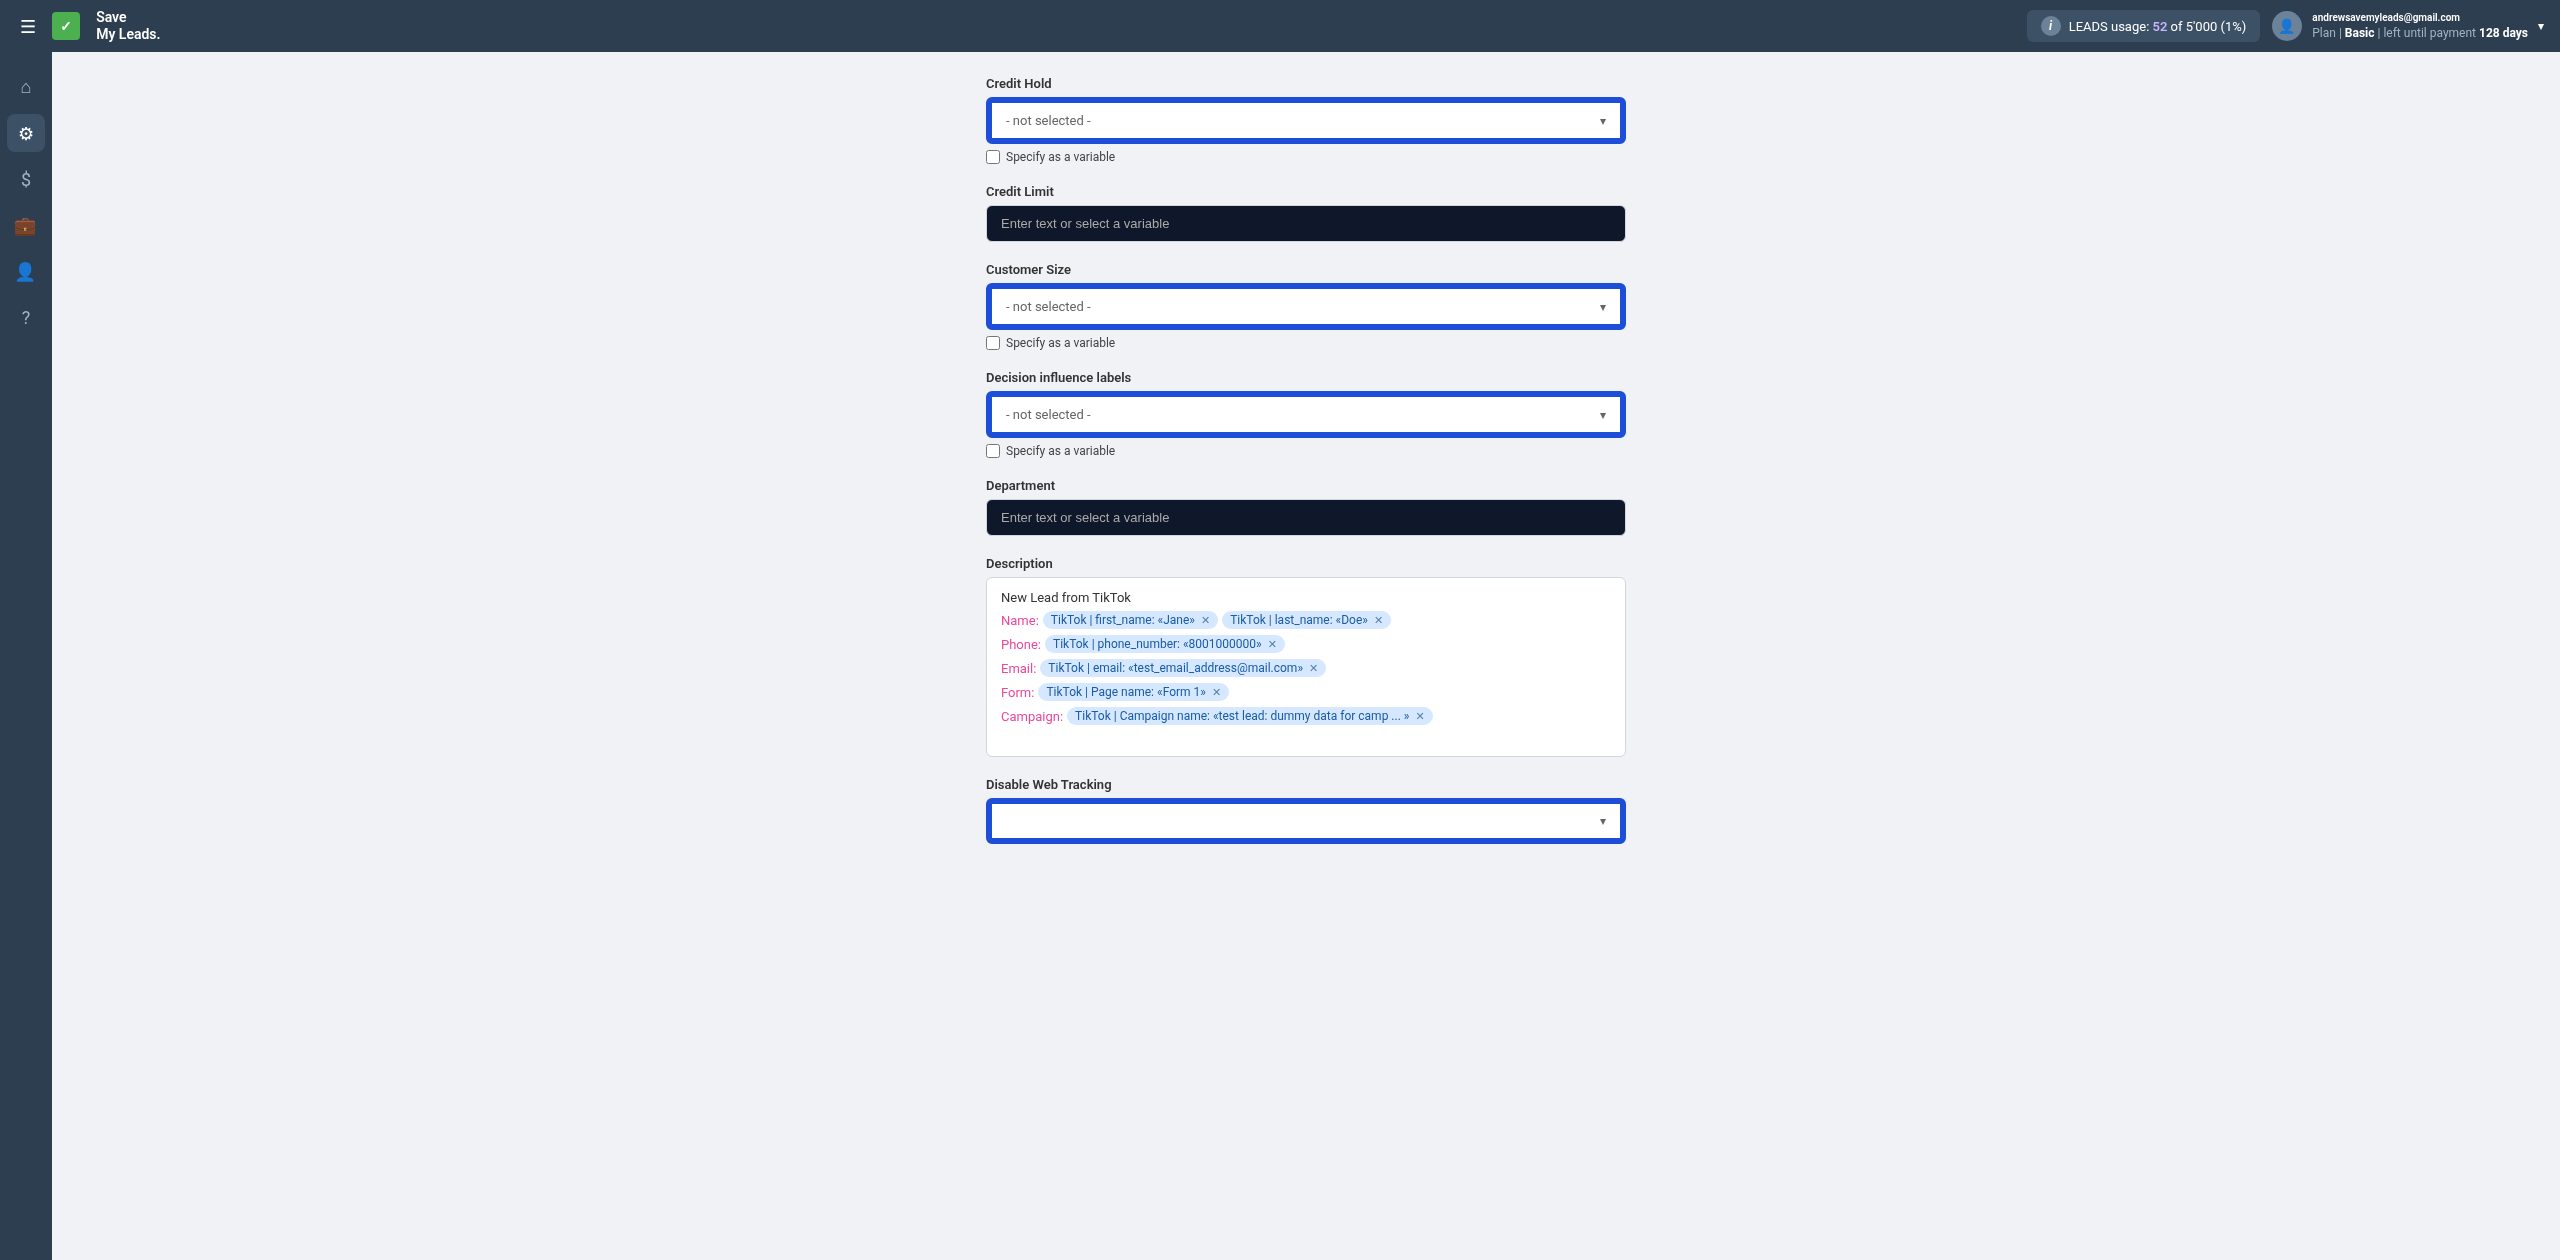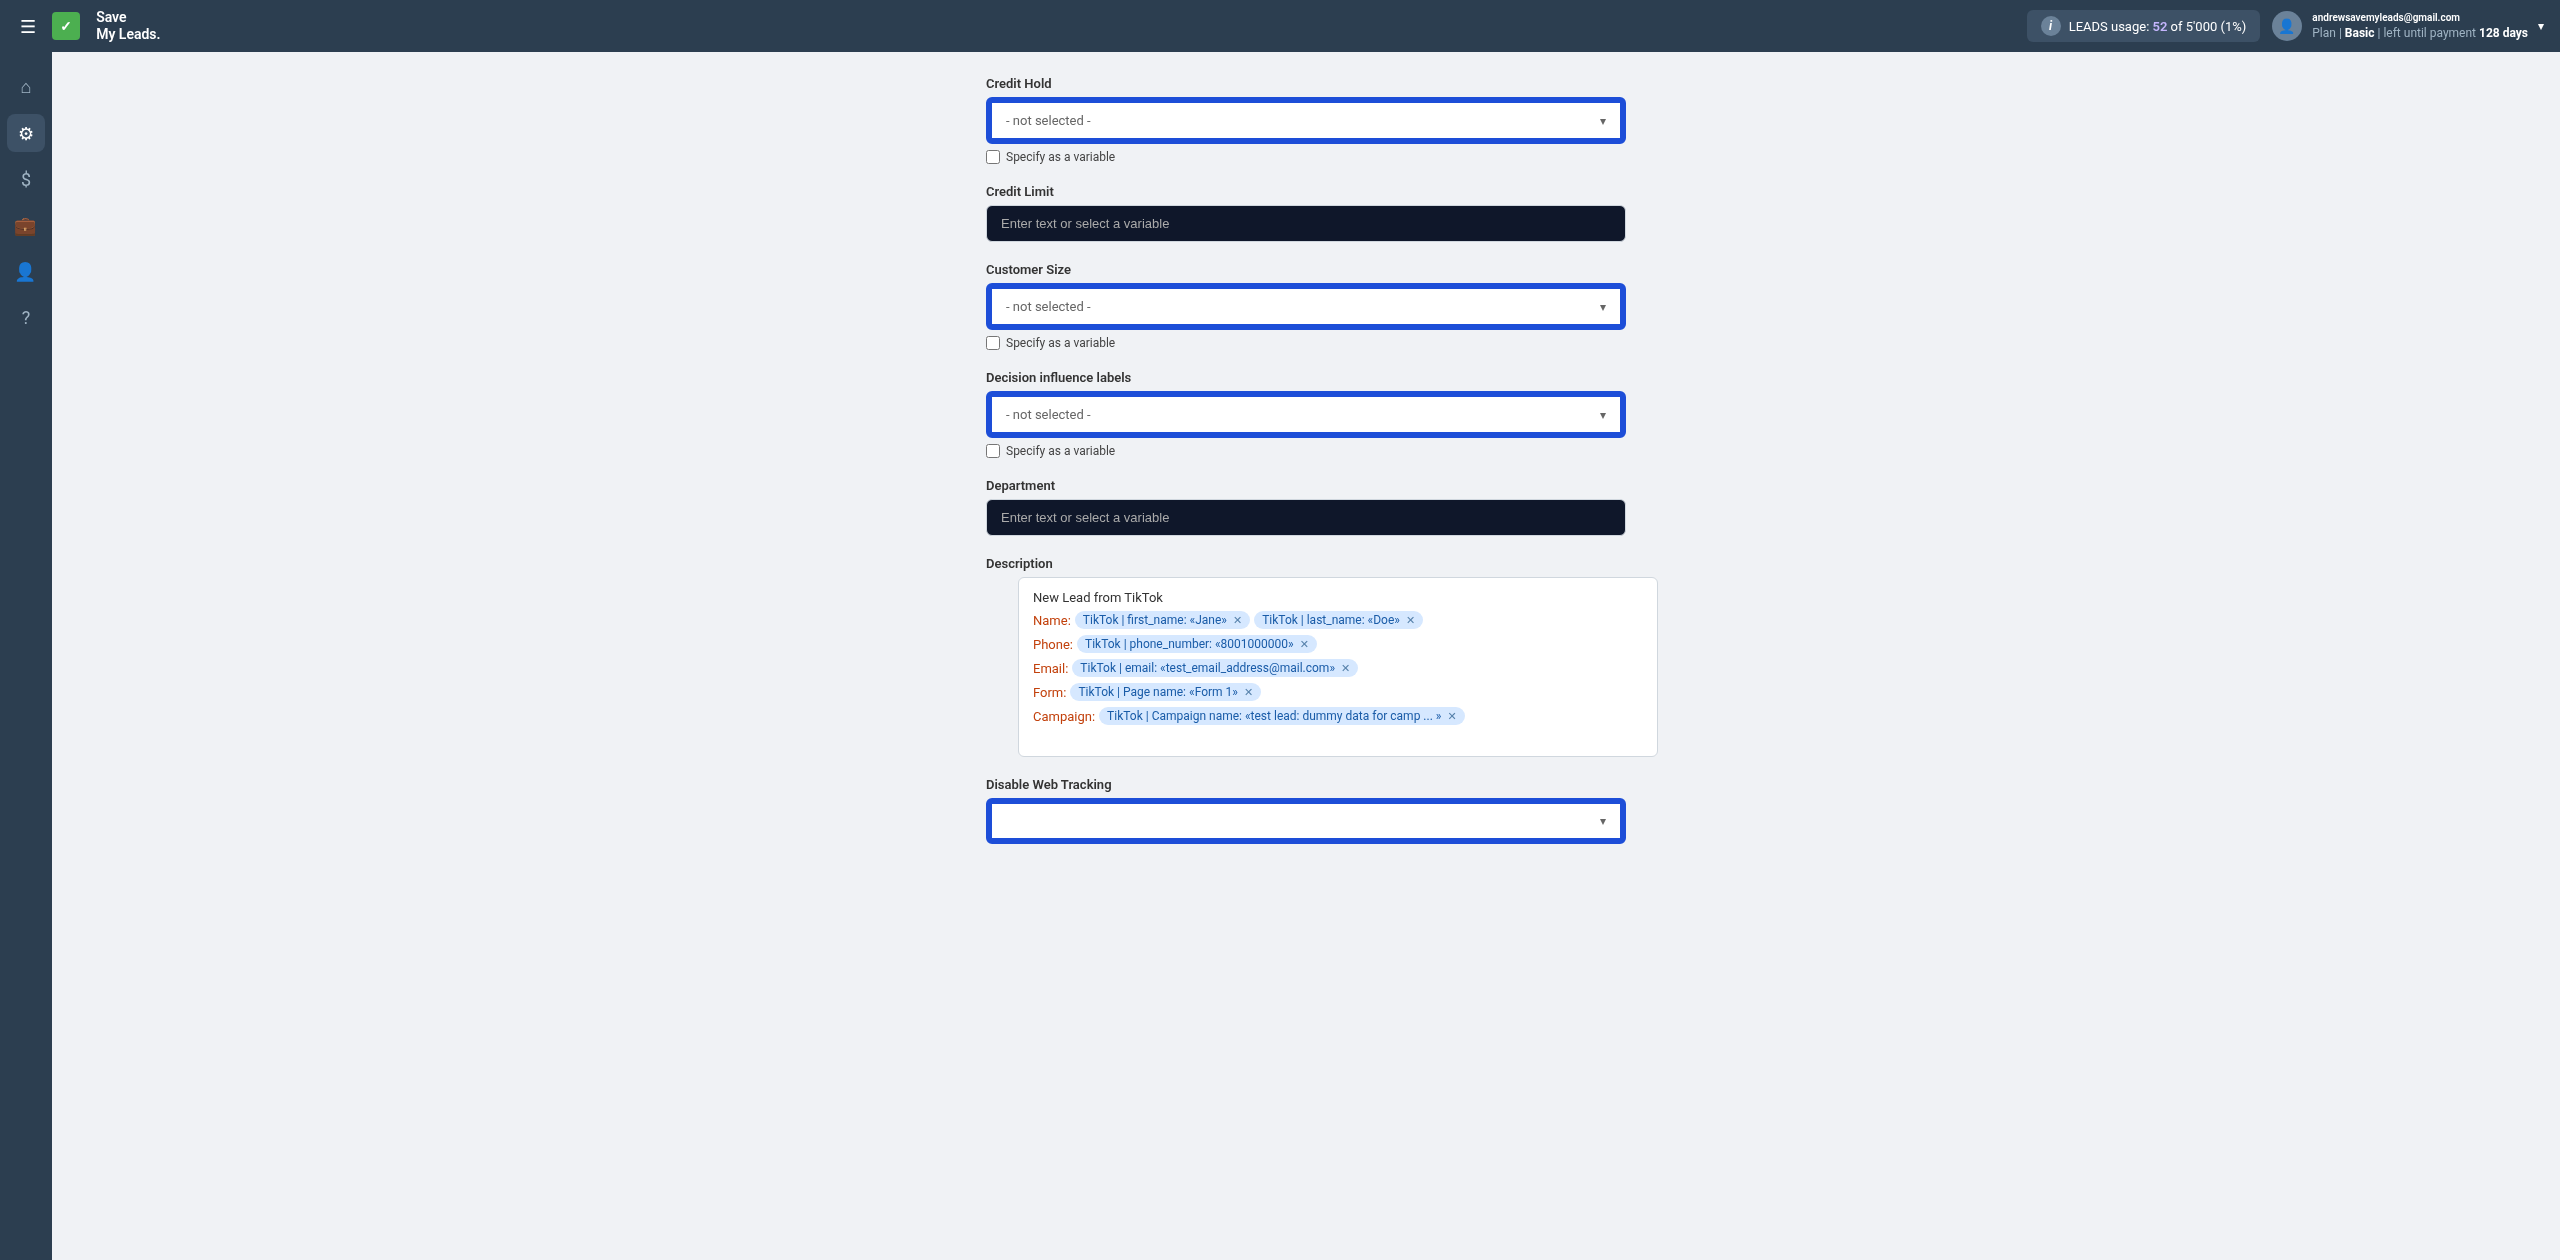--- a/index.html
+++ b/index.html
@@ -190,34 +190,33 @@
     
     .description-box {
       width: 100%;
       border: 1px solid #d0d7de;
       border-radius: 6px;
       background: #fff;
       padding: 12px 14px;
       font-size: 13px;
       color: #333;
       min-height: 180px;
-      margin-left: 32px;
     }
     .description-line {
       display: flex;
       align-items: center;
       flex-wrap: wrap;
       gap: 4px;
       margin-bottom: 6px;
       font-size: 13px;
       color: #333;
     }
     .description-label {
       font-weight: normal;
-      color: #c2410c;
+      color: #ec4899;
     }
     .tag {
       display: inline-flex;
       align-items: center;
       background: #d6e8ff;
       border-radius: 12px;
       padding: 2px 8px;
       font-size: 12px;
       color: #1a5ca8;
       gap: 4px;

